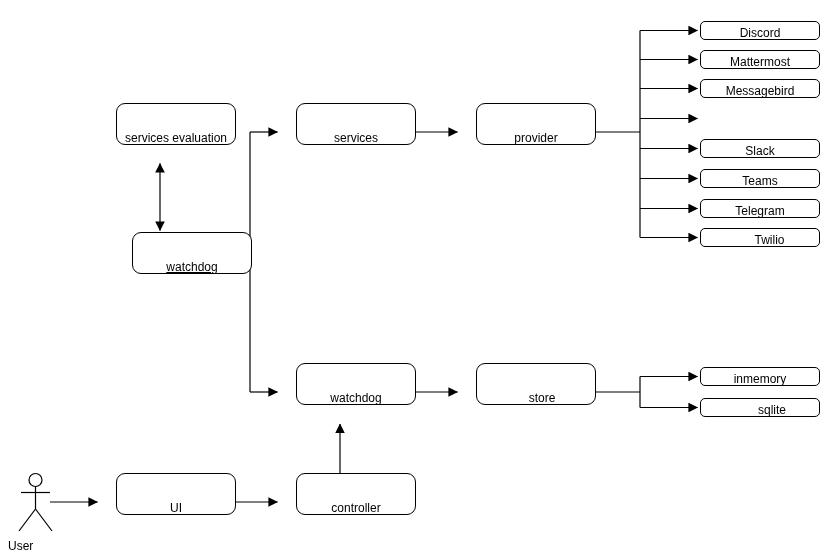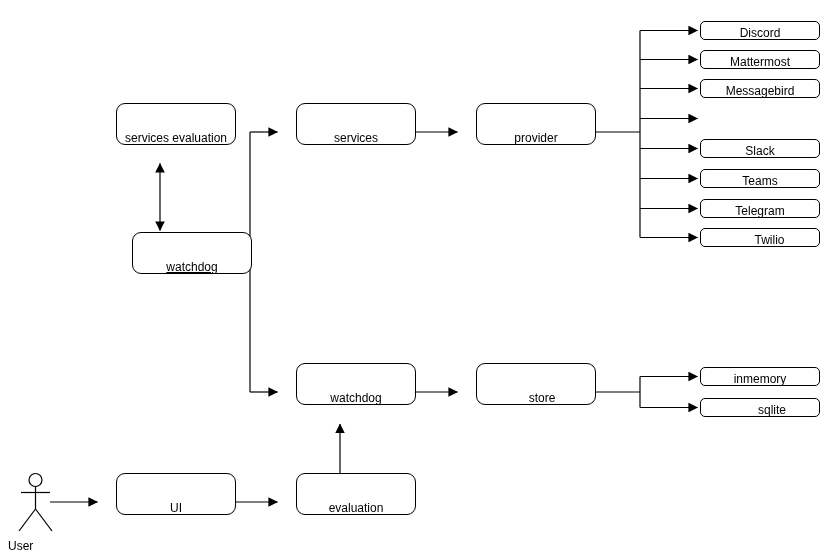--- a/index.html
+++ b/index.html
@@ -105,21 +105,21 @@
   <div class="node big n-storage">
     <span>watchdog</span>
   </div>
   <div class="node big n-store">
     <span>store</span>
   </div>
   <div class="node big n-ui">
     <span>UI</span>
   </div>
   <div class="node big n-controller">
-    <span>evaluation</span>
+    <span>controller</span>
   </div>
 
   <div class="node small p0">
     <span>Discord</span>
   </div>
   <div class="node small p1">
     <span>Mattermost</span>
   </div>
   <div class="node small p2">
     <span>Messagebird</span>

